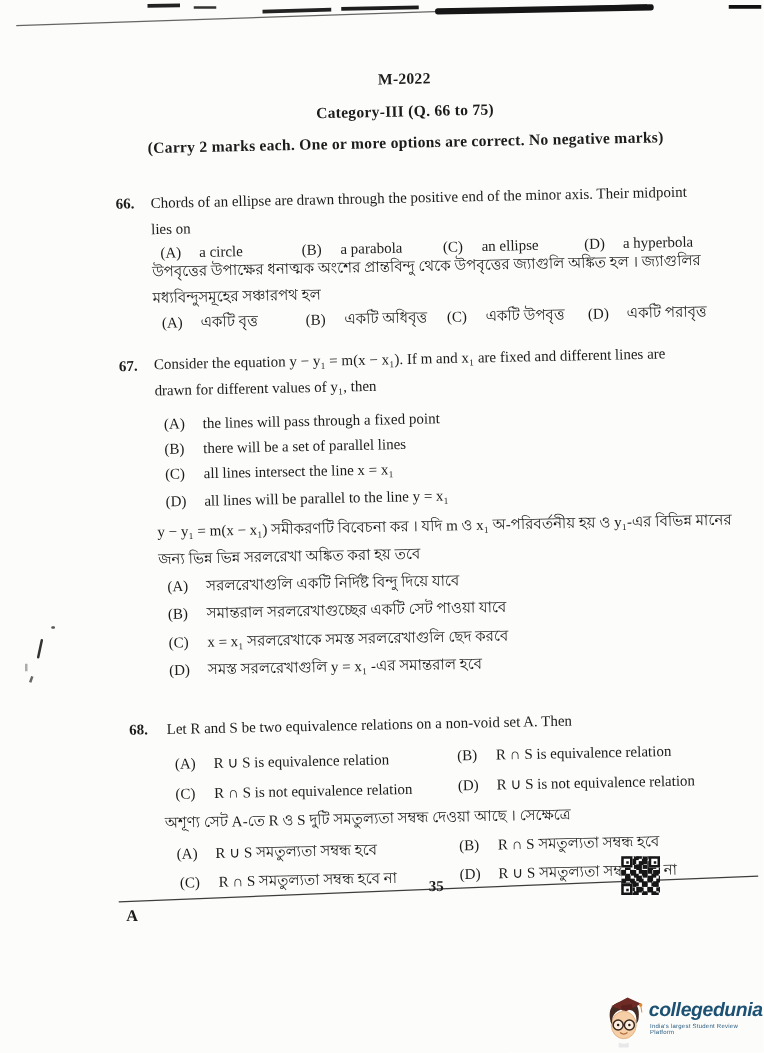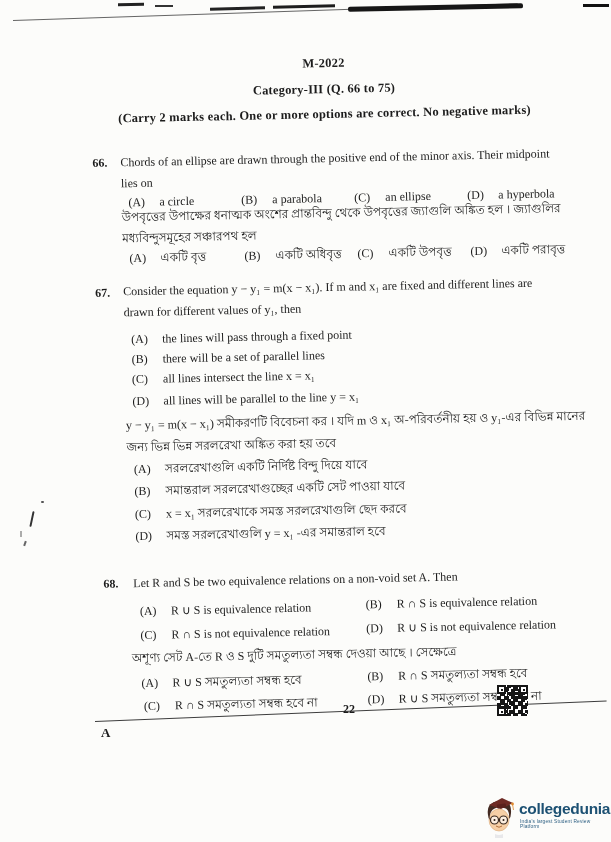--- a/index.html
+++ b/index.html
@@ -36,21 +36,21 @@
   .qr { position:absolute; left:497px; top:685px; width:31px; height:31px;
     background:
       repeating-conic-gradient(#161616 0% 25%, transparent 0% 50%) 0 0/7px 7px,
       repeating-conic-gradient(#161616 0% 25%, transparent 0% 50%) 3px 2px/9px 9px,
       #fff; }
   .qr i { position:absolute; width:9px; height:9px; border:2px solid #161616; background:#fff; box-sizing:border-box; }
   .qr i:after { content:""; position:absolute; left:1.5px; top:1.5px; width:2.5px; height:2.5px; background:#161616; }
   .qr .tl { left:0; top:0; } .qr .tr { right:0; top:0; } .qr .bl { left:0; bottom:0; }
   
   .brandwrap { position:absolute; left:482px; top:793px; width:128px; height:46px; }
-  .brandname { position:absolute; left:37px; top:7px; font-family:"Liberation Sans", sans-serif; font-weight:bold; font-size:15.5px; color:#1d5173; letter-spacing:-0.3px; }
+  .brandname { position:absolute; left:37px; top:7px; font-family:"Liberation Sans", sans-serif; font-weight:bold; font-size:15.5px; color:#1d5173; letter-spacing:-0.3px;font-style:italic; }
   .brandtag { position:absolute; left:38px; top:26px; font-family:"Liberation Sans", sans-serif; font-size:4.8px; color:#2a5d80; letter-spacing:.2px; }
   .mascot { position:absolute; left:0; top:0; }
 </style>
 </head>
 <body>
 
 <div class="page">
 
   <div class="art topline"></div>
   <div class="art band"></div>
@@ -116,21 +116,21 @@
     <div class="ln bn" style="left:121px; top:653px">অশূণ্য সেট A-তে R ও S দুটি সমতুল্যতা সম্বন্ধ দেওয়া আছে । সেক্ষেত্রে</div>
 
     <div class="ln bn" style="left:130px; top:678px"><span class="optlab">(A)</span><span>R ∪ S সমতুল্যতা সম্বন্ধ হবে</span></div>
     <div class="ln bn" style="left:356px; top:676px"><span class="optlab">(B)</span><span>R ∩ S সমতুল্যতা সম্বন্ধ হবে</span></div>
     <div class="ln bn" style="left:132px; top:701px"><span class="optlab">(C)</span><span>R ∩ S সমতুল্যতা সম্বন্ধ হবে না</span></div>
     <div class="ln bn" style="left:356px; top:699px"><span class="optlab">(D)</span><span>R ∪ S সমতুল্যতা সম্বন্ধ হবে না</span></div>
 
   </div>
 
   <div class="footline"></div>
-  <div class="ln pageno">22</div>
+  <div class="ln pageno">35</div>
   <div class="ln setcode">A</div>
 
   <div class="qr">
     <i class="tl"></i>
     <i class="tr"></i>
     <i class="bl"></i>
   </div>
 
   <div class="brandwrap">
     <svg class="mascot" width="34" height="46" viewBox="0 0 34 46">

